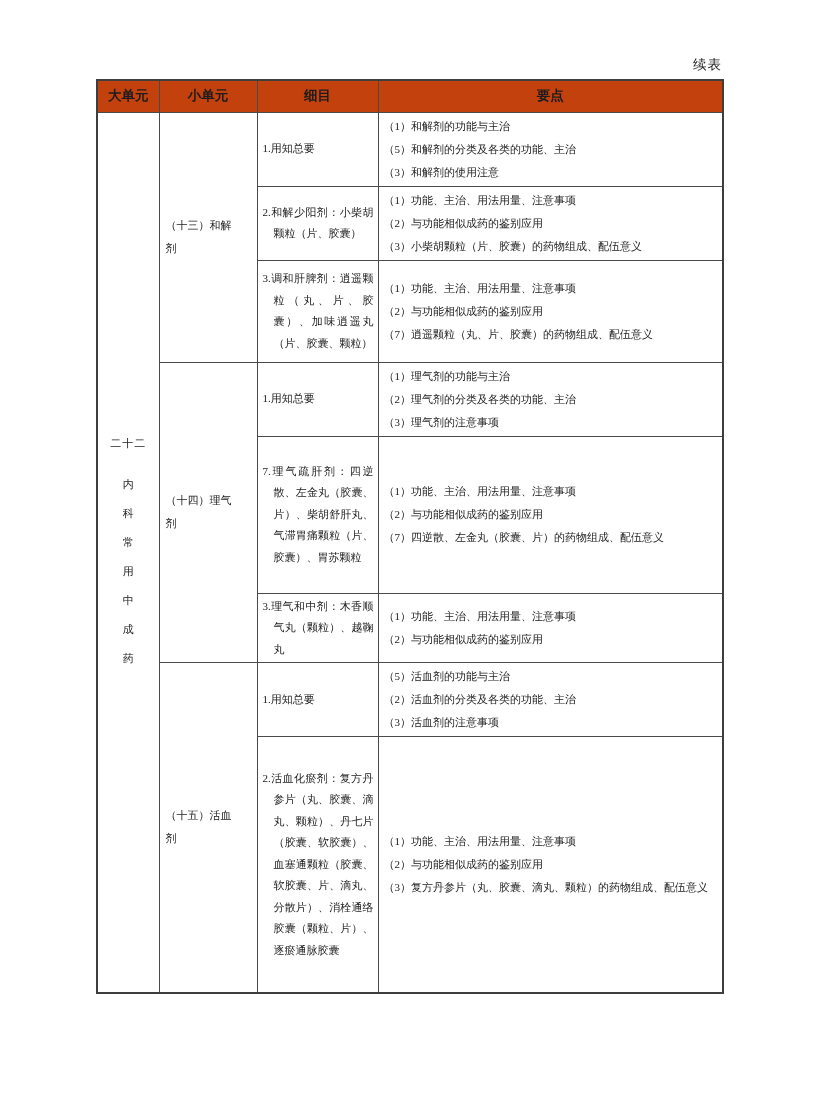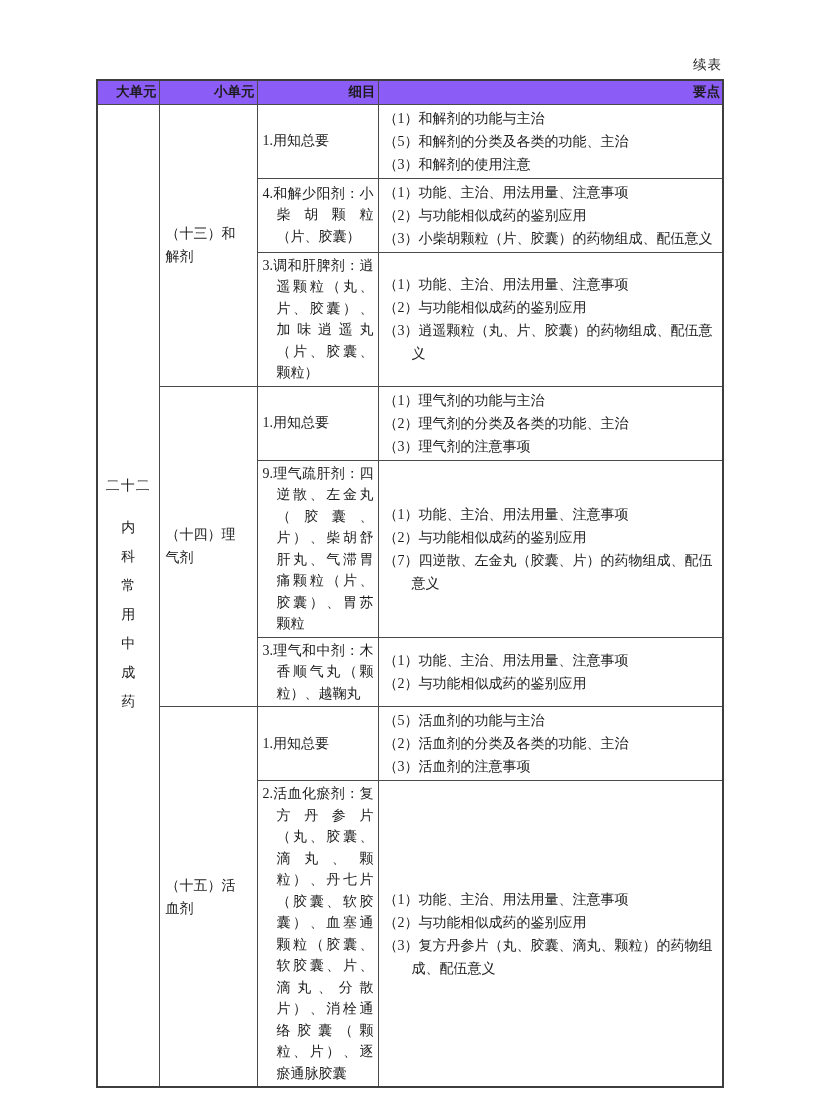--- a/index.html
+++ b/index.html
@@ -1,22 +1,22 @@
 <!DOCTYPE html>
 <html><head>
 <meta charset="utf-8">
 <style>
   html,body{margin:0;padding:0;background:#ffffff;}
   body{width:816px;height:1100px;font-family:"Liberation Serif","DejaVu Serif",serif;color:#1c1c1c;}
   .sheet{padding-top:56px;padding-left:96px;}
   .continued{width:626px;text-align:right;font-size:13.5px;margin-bottom:5px;letter-spacing:1px;}
   table.syllabus{border-collapse:collapse;table-layout:fixed;width:626px;border:2px solid #3e3e3e;}
   th,td{border:1px solid #4a4a4a;overflow:hidden;box-sizing:border-box;}
-  th{background:#8b5cf6;font-family:"Liberation Sans","DejaVu Sans",sans-serif;font-weight:bold;font-size:13.5px;height:24px;text-align:right;padding:2px;}
-  td{font-size:14px;line-height:22px;vertical-align:middle;}
+  th{background:#c2410c;font-family:"Liberation Sans","DejaVu Sans",sans-serif;font-weight:bold;font-size:13.5px;height:32px;text-align:center;padding:2px;}
+  td{font-size:11px;line-height:22px;vertical-align:middle;}
   td.major-cell{text-align:center;padding:2px;}
   .major-number{display:block;margin-bottom:16px;letter-spacing:1px;}
   .major-char{line-height:29px;}
   td.minor-cell{padding:2px 16px 2px 6px;line-height:23px;}
   td.detail-cell{padding:2px 4px 2px 5px;}
   .detail-text{padding-left:1em;text-indent:-1em;text-align:justify;line-height:21.5px;}
   td.points-cell{padding:2px 4px 2px 5px;}
   .point{padding-left:2em;text-indent:-2em;line-height:23px;}
 </style>
 </head>
@@ -56,52 +56,52 @@
             <div class="detail-text">1.用知总要</div>
           </td>
           <td class="points-cell">
             <div class="point">（1）和解剂的功能与主治</div>
             <div class="point">（5）和解剂的分类及各类的功能、主治</div>
             <div class="point">（3）和解剂的使用注意</div>
           </td>
         </tr>
         <tr style="height: 73px;">
           <td class="detail-cell">
-            <div class="detail-text">4.和解少阳剂：小柴胡颗粒（片、胶囊）</div>
+            <div class="detail-text">2.和解少阳剂：小柴胡颗粒（片、胶囊）</div>
           </td>
           <td class="points-cell">
             <div class="point">（1）功能、主治、用法用量、注意事项</div>
             <div class="point">（2）与功能相似成药的鉴别应用</div>
             <div class="point">（3）小柴胡颗粒（片、胶囊）的药物组成、配伍意义</div>
           </td>
         </tr>
         <tr style="height: 102px;">
           <td class="detail-cell">
             <div class="detail-text">3.调和肝脾剂：逍遥颗粒（丸、片、胶囊）、加味逍遥丸（片、胶囊、颗粒）</div>
           </td>
           <td class="points-cell">
             <div class="point">（1）功能、主治、用法用量、注意事项</div>
             <div class="point">（2）与功能相似成药的鉴别应用</div>
-            <div class="point">（3）逍遥颗粒（丸、片、胶囊）的药物组成、配伍意义</div>
+            <div class="point">（7）逍遥颗粒（丸、片、胶囊）的药物组成、配伍意义</div>
           </td>
         </tr>
         <tr style="height: 70px;">
           <td class="minor-cell" rowspan="3">（十四）理气剂</td>
           <td class="detail-cell">
             <div class="detail-text">1.用知总要</div>
           </td>
           <td class="points-cell">
             <div class="point">（1）理气剂的功能与主治</div>
             <div class="point">（2）理气剂的分类及各类的功能、主治</div>
             <div class="point">（3）理气剂的注意事项</div>
           </td>
         </tr>
         <tr style="height: 157px;">
           <td class="detail-cell">
-            <div class="detail-text">9.理气疏肝剂：四逆散、左金丸（胶囊、片）、柴胡舒肝丸、气滞胃痛颗粒（片、胶囊）、胃苏颗粒</div>
+            <div class="detail-text">7.理气疏肝剂：四逆散、左金丸（胶囊、片）、柴胡舒肝丸、气滞胃痛颗粒（片、胶囊）、胃苏颗粒</div>
           </td>
           <td class="points-cell">
             <div class="point">（1）功能、主治、用法用量、注意事项</div>
             <div class="point">（2）与功能相似成药的鉴别应用</div>
             <div class="point">（7）四逆散、左金丸（胶囊、片）的药物组成、配伍意义</div>
           </td>
         </tr>
         <tr style="height: 64px;">
           <td class="detail-cell">
             <div class="detail-text">3.理气和中剂：木香顺气丸（颗粒）、越鞠丸</div>

